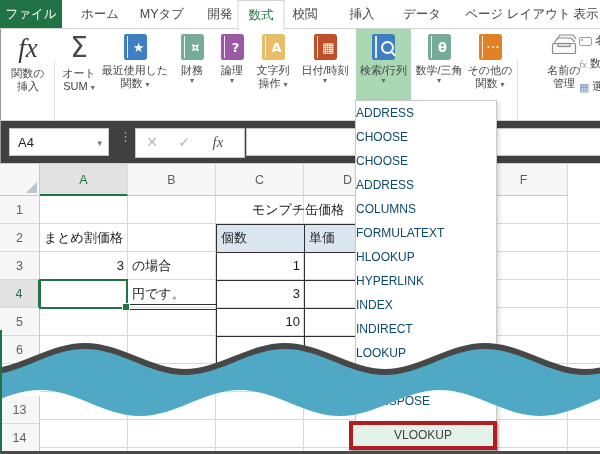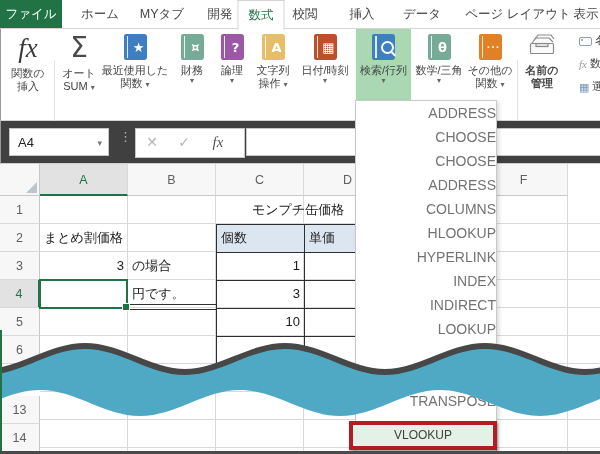--- a/index.html
+++ b/index.html
@@ -65,21 +65,21 @@
                      linear-gradient(to right,transparent 0 87px,#2e2e2e 87px 88px,transparent 88px);}
   .hdrfill{position:absolute;top:61px;width:87px;height:27px;background:#dce6f1;z-index:2;}
   .cell{position:absolute;z-index:3;font-size:13px;color:#1a1a1a;line-height:28px;white-space:nowrap;}
   .num{text-align:right;}
   #a4sel{position:absolute;left:39px;top:115px;width:89px;height:30px;border:2px solid #217346;box-sizing:border-box;z-index:3;background:transparent;}
   #a4sel i{position:absolute;right:-4px;bottom:-4px;width:6px;height:6px;background:#217346;border:1px solid #fff;}
   #b4dbl{position:absolute;left:130px;top:140px;width:86px;height:4px;border-top:1px solid #333;border-bottom:1px solid #333;z-index:3;}
   
   #menu{position:absolute;left:355px;top:100px;width:142px;height:352px;background:#fff;border:1px solid #c9c9c9;
         box-shadow:2px 2px 4px rgba(0,0,0,.15);box-sizing:border-box;z-index:5;}
-  .menu-item{height:24px;line-height:24px;text-align:right;font-size:14px;color:#737373;}
+  .menu-item{height:24px;line-height:24px;text-align:left;font-size:12px;color:#0c4a6e;}
   #menu-partial{position:absolute;left:0;top:288px;width:140px;}
   #vlookup-box{position:absolute;left:349px;top:421px;width:148px;height:29px;border:4px solid #b01e24;background:#e4f1e6;
         box-sizing:border-box;z-index:9;box-shadow:1px 2px 2px rgba(0,0,0,.35);}
   #vlookup-box div{line-height:21px;text-align:center;font-size:12px;color:#3f3f3f;}
   
   #wave{position:absolute;left:0;top:0;width:600px;height:454px;z-index:6;pointer-events:none;}
   
   #edge-left-green{position:absolute;left:0;top:330px;width:2px;height:122px;background:#217346;z-index:10;}
   #edge-bottom{position:absolute;left:0;top:451px;width:600px;height:3px;background:#4a4a4a;z-index:10;}
 </style>
@@ -188,21 +188,21 @@
       <span class="book" style="background:#e08126;">
           <i class="pg"></i>
           <span class="bg" style="font-size:9px;letter-spacing:1px;">···</span>
         </span>
       <div>その他の</div>
       <div><span>関数</span> <span class="darrow">▾</span></div>
     </div>
 
     <div class="vsep" style="left:516px;"></div>
 
-    <div class="rbtn" style="left:517px;width:48px;font-weight:bold;">
+    <div class="rbtn" style="left:539px;width:48px;">
       <span class="big">
         <svg width="30" height="26" viewBox="0 0 30 26">
             <g fill="#fafafa" stroke="#8a8a8a" stroke-width="1.2">
           <path d="M7 8 L11 3 H24 L27 7"></path>
               <path d="M5 11 L9 6 H22 L26 10"></path>
           <rect x="3.5" y="11.5" width="23" height="10" rx="1"></rect>
               <rect x="9" y="11.5" width="12" height="3" fill="#e8e8e8"></rect>
         </g>
           </svg>
       </span>
@@ -282,20 +282,21 @@
     <div id="b4dbl"></div>
   </div>
 
   <div id="menu">
     <div id="menu-list">
         <div class="menu-item">ADDRESS</div>
         <div class="menu-item">CHOOSE</div>
         <div class="menu-item">CHOOSE</div>
         <div class="menu-item">ADDRESS</div>
         <div class="menu-item">COLUMNS</div>
+        <div class="menu-item">FORMULATEXT</div>
         <div class="menu-item">HLOOKUP</div>
         <div class="menu-item">HYPERLINK</div>
         <div class="menu-item">INDEX</div>
         <div class="menu-item">INDIRECT</div>
         <div class="menu-item">LOOKUP</div>
       </div>
     <div id="menu-partial" class="menu-item">TRANSPOSE</div>
   </div>
 
   <svg id="wave" viewBox="0 0 600 454">

